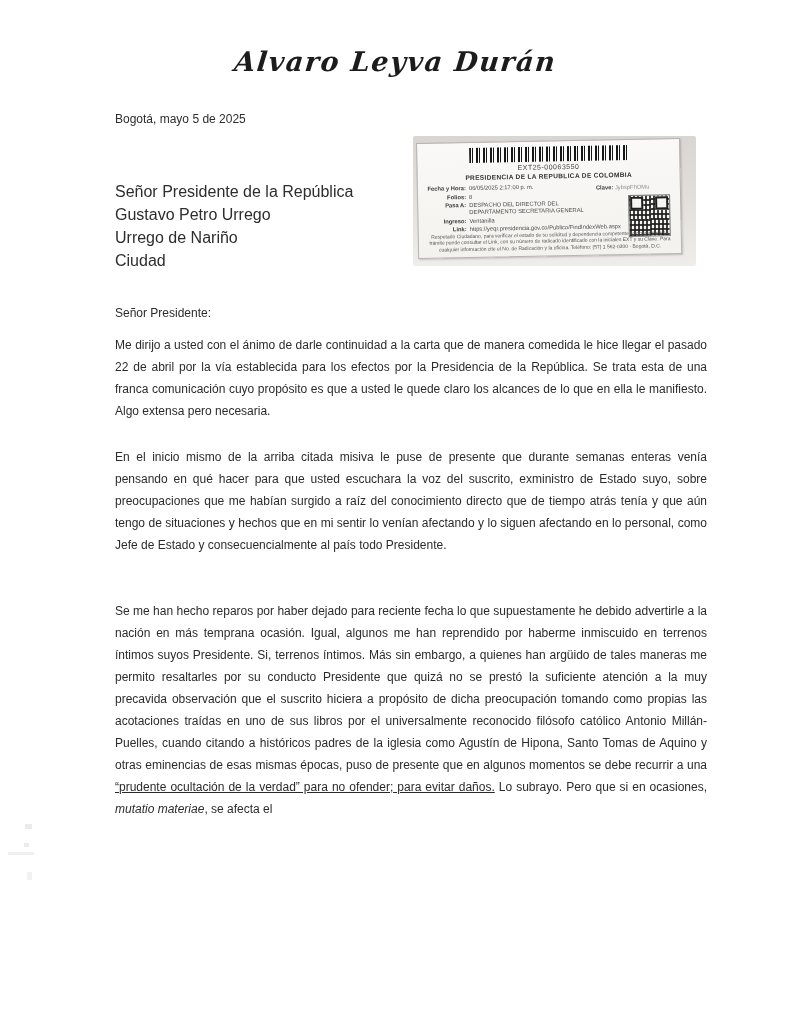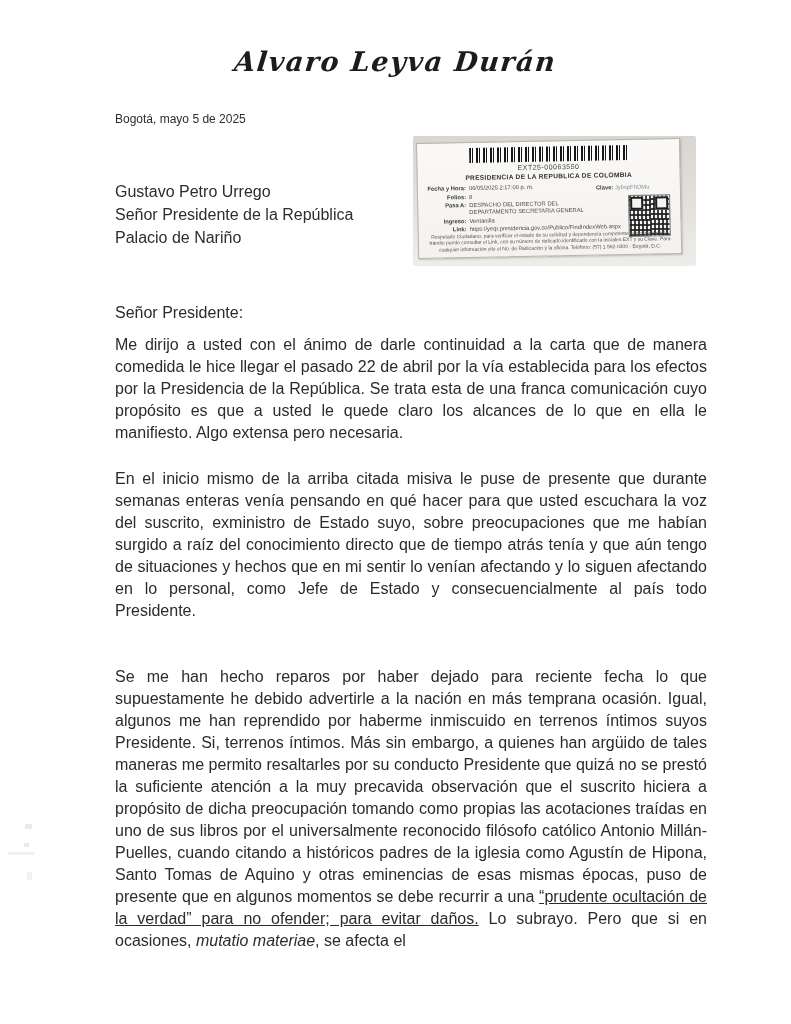--- a/index.html
+++ b/index.html
@@ -60,21 +60,21 @@
     border:2px solid #1d1d1d; background:#f5f5f3;
   }
   .qr::before{ left:1px; top:1px; }
   .qr::after{ right:1px; top:1px; }
   .stamp-footnote{
     position:absolute; left:5px; right:5px; top:90px; text-align:center;
     font-size:5px; line-height:6.4px; color:#555;
   }
 
   
-  .letter-body{ position:absolute; left:115px; top:302px; width:592px; font-size:16px; line-height:22px; text-align:justify; color:#2b2b2b; }
+  .letter-body{ position:absolute; left:115px; top:302px; width:592px; font-size:12px; line-height:22px; text-align:justify; color:#2b2b2b; }
   .salutation{ margin:0 0 10px 0; }
   .para{ margin:0 0 44px 0; }
   .para:nth-of-type(2){ margin-bottom:24px; }
   .para:last-of-type{ margin-bottom:10px; }
   .u{ text-decoration:underline; }
   .i{ font-style:italic; }
 
   
   .artifact{ position:absolute; background:rgba(90,90,90,.12); }
   .a1{ left:25px; top:824px; width:7px; height:5px; }
@@ -85,23 +85,24 @@
 </head>
 <body>
 
 <div class="page">
 
   <div class="letterhead">Alvaro Leyva Durán</div>
 
   <div class="dateline">Bogotá, mayo 5 de 2025</div>
 
   <div class="recipient">
+    <div>Señor Presidente de la República</div>
     <div>Gustavo Petro Urrego</div>
-    <div>Señor Presidente de la República</div>
-    <div>Palacio de Nariño</div>
+    <div>Urrego de Nariño</div>
+    <div>Ciudad</div>
   </div>
 
   <div class="stamp-photo">
     <div class="receipt">
       <div class="barcode"></div>
       <div class="radicado-number">EXT25-00063550</div>
       <div class="stamp-title">PRESIDENCIA DE LA REPUBLICA DE COLOMBIA</div>
       <div class="stamp-fields">
           <div class="srow">
             <span class="slabel">Fecha y Hora:</span>

